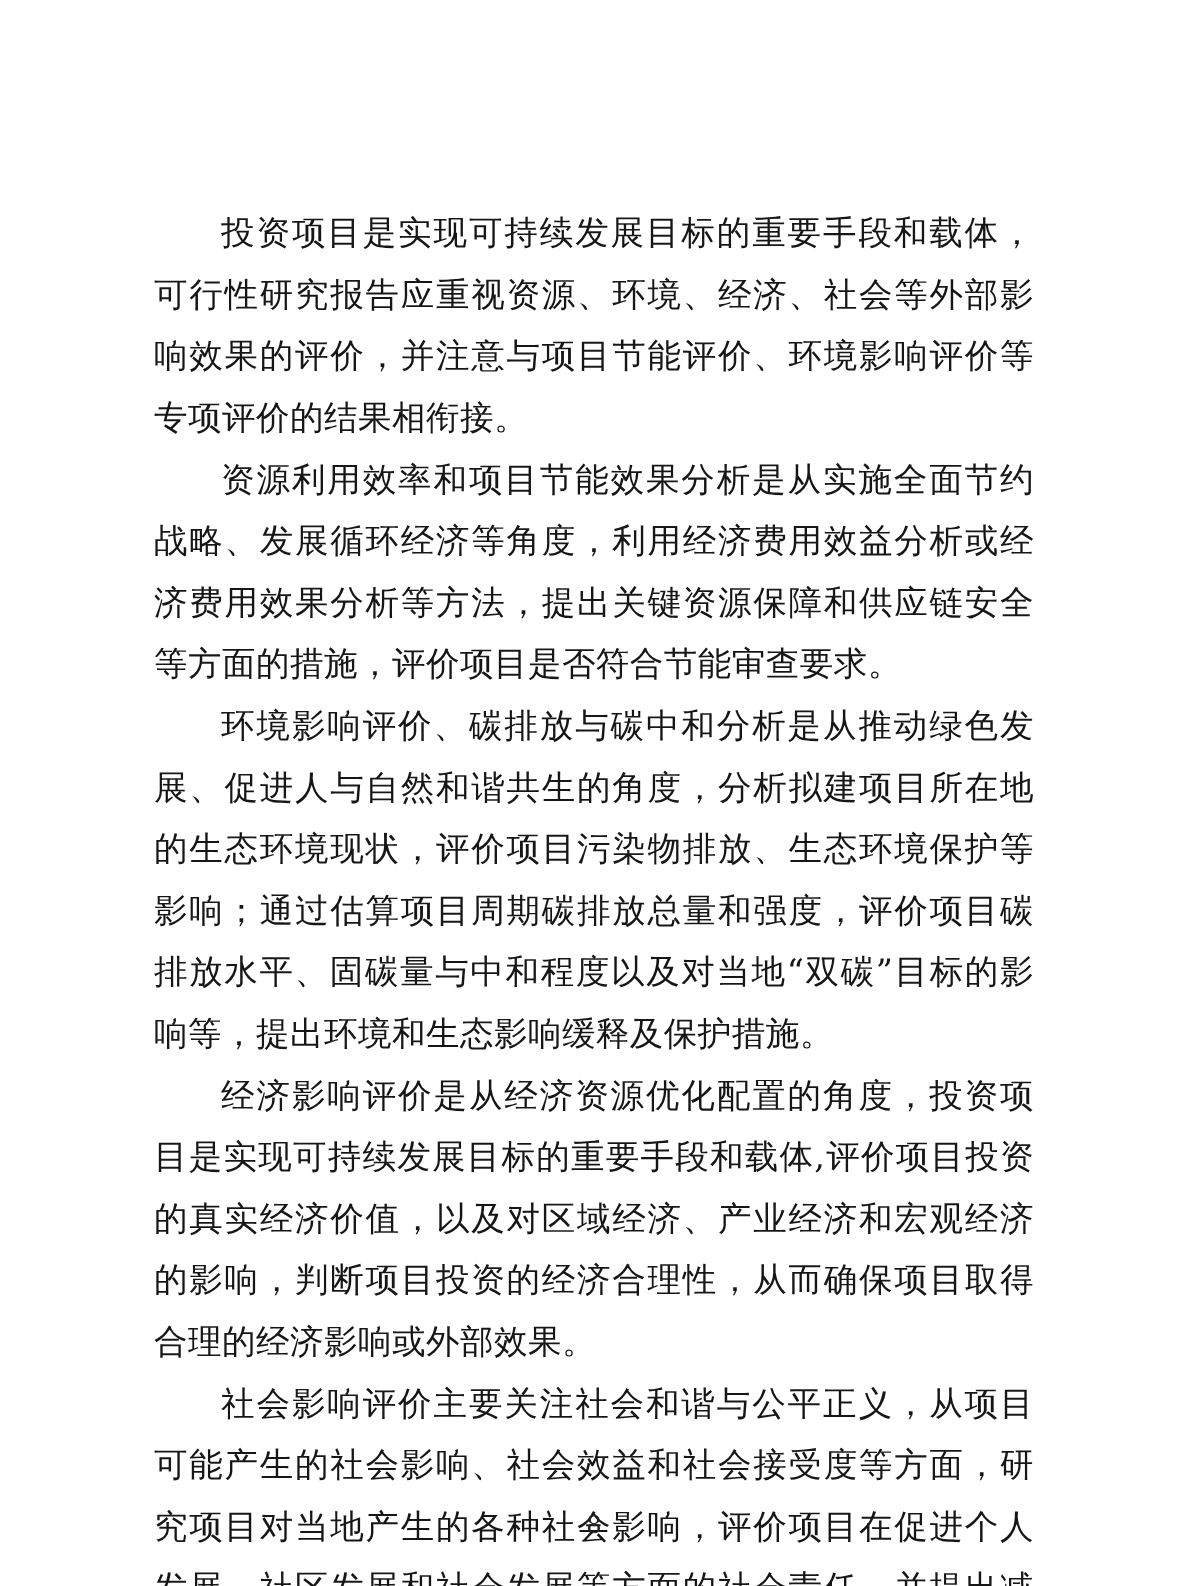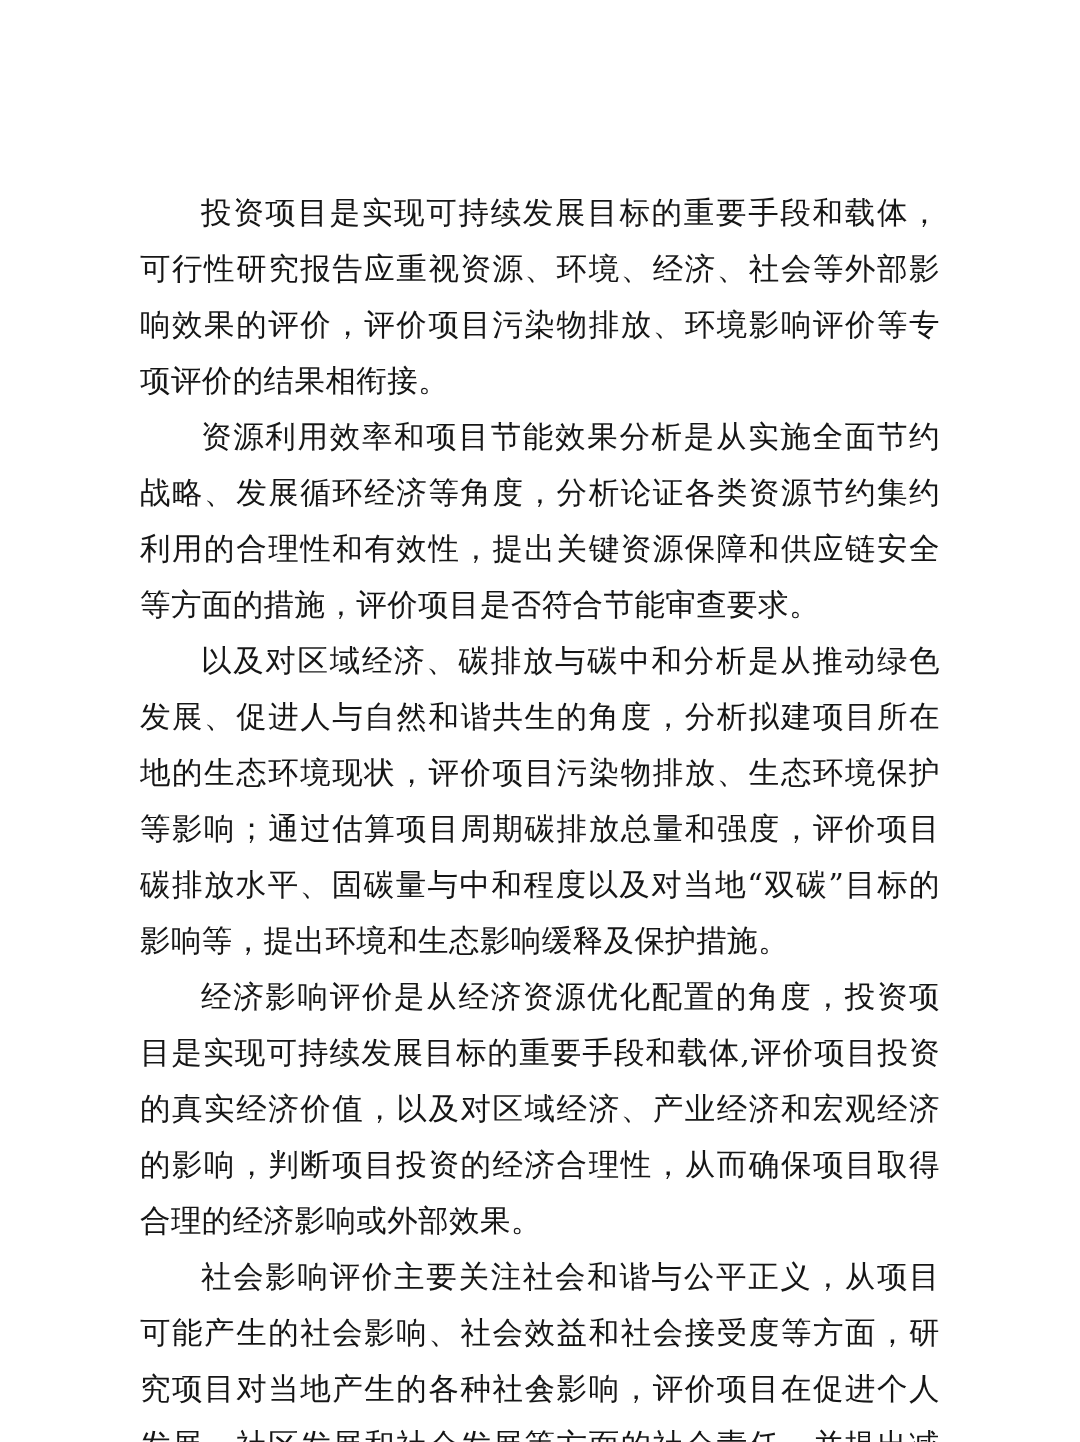--- a/index.html
+++ b/index.html
@@ -43,21 +43,21 @@
     font-size: 22px;
     font-family: "DejaVu Serif", "Liberation Serif", serif;
     color: #222222;
   }
 </style>
 </head>
 <body>
 
 <div class="page">
   <div class="body-text">
-    <p class="para">投资项目是实现可持续发展目标的重要手段和载体，可行性研究报告应重视资源、环境、经济、社会等外部影响效果的评价，评价项目污染物排放、环境影响评价等专项评价的结果相衔接。</p>
-    <p class="para">资源利用效率和项目节能效果分析是从实施全面节约战略、发展循环经济等角度，分析论证各类资源节约集约利用的合理性和有效性，提出关键资源保障和供应链安全等方面的措施，评价项目是否符合节能审查要求。</p>
-    <p class="para">以及对区域经济、碳排放与碳中和分析是从推动绿色发展、促进人与自然和谐共生的角度，分析拟建项目所在地的生态环境现状，评价项目污染物排放、生态环境保护等影响；通过估算项目周期碳排放总量和强度，评价项目碳排放水平、固碳量与中和程度以及对当地“双碳”目标的影响等，提出环境和生态影响缓释及保护措施。</p>
+    <p class="para">投资项目是实现可持续发展目标的重要手段和载体，可行性研究报告应重视资源、环境、经济、社会等外部影响效果的评价，并注意与项目节能评价、环境影响评价等专项评价的结果相衔接。</p>
+    <p class="para">资源利用效率和项目节能效果分析是从实施全面节约战略、发展循环经济等角度，利用经济费用效益分析或经济费用效果分析等方法，提出关键资源保障和供应链安全等方面的措施，评价项目是否符合节能审查要求。</p>
+    <p class="para">环境影响评价、碳排放与碳中和分析是从推动绿色发展、促进人与自然和谐共生的角度，分析拟建项目所在地的生态环境现状，评价项目污染物排放、生态环境保护等影响；通过估算项目周期碳排放总量和强度，评价项目碳排放水平、固碳量与中和程度以及对当地“双碳”目标的影响等，提出环境和生态影响缓释及保护措施。</p>
     <p class="para">经济影响评价是从经济资源优化配置的角度，投资项目是实现可持续发展目标的重要手段和载体,评价项目投资的真实经济价值，以及对区域经济、产业经济和宏观经济的影响，判断项目投资的经济合理性，从而确保项目取得合理的经济影响或外部效果。</p>
     <p class="para">社会影响评价主要关注社会和谐与公平正义，从项目可能产生的社会影响、社会效益和社会接受度等方面，研究项目对当地产生的各种社会影响，评价项目在促进个人发展、社区发展和社会发展等方面的社会责任，并提出减缓负面社会影响的措施和方案。</p>
 
   </div>
   <div class="page-number">8</div>
 </div>
 
 </body></html>

